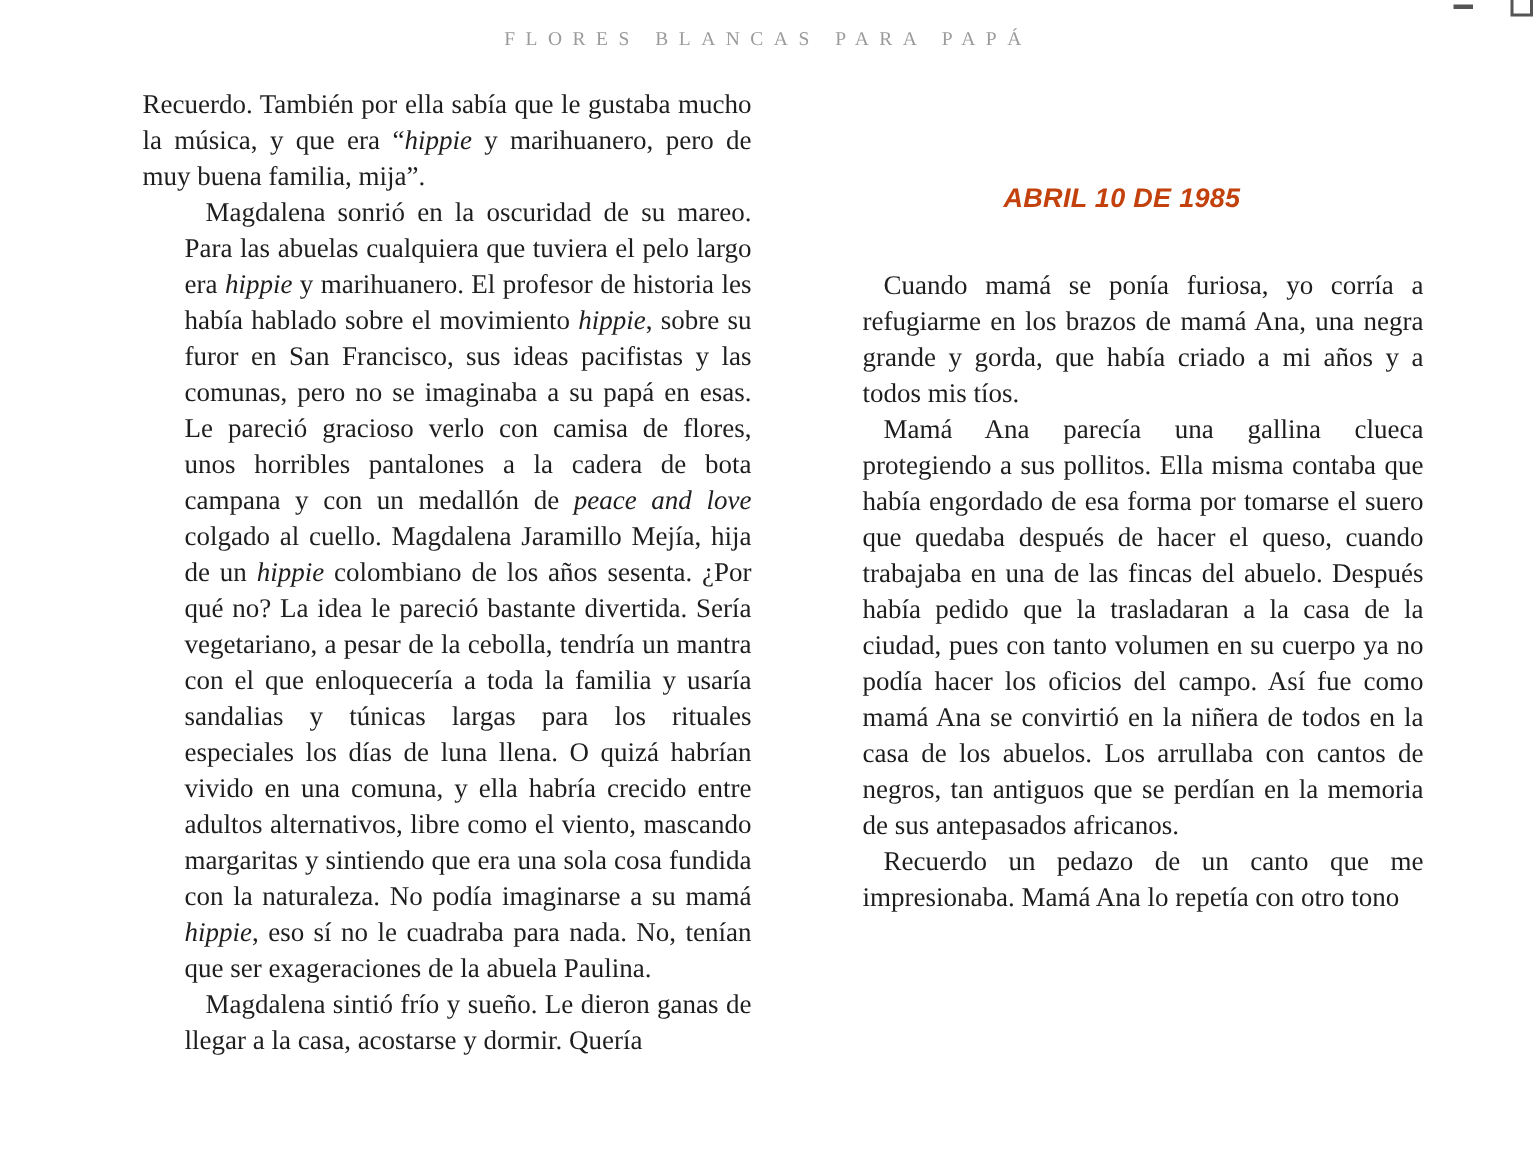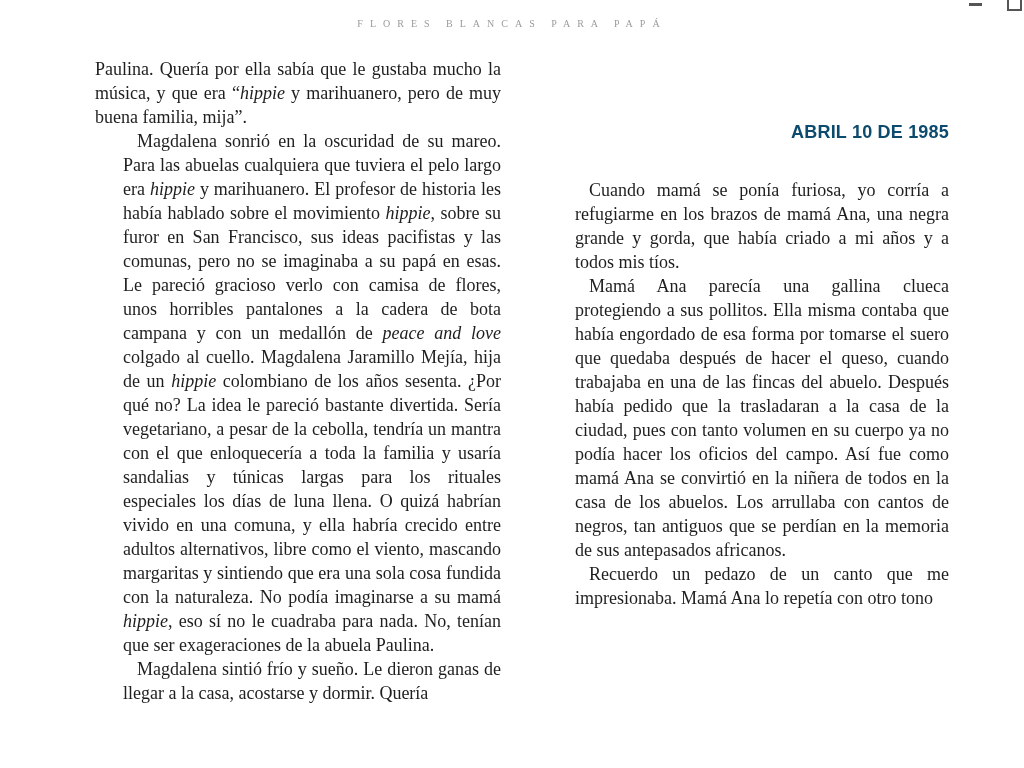--- a/index.html
+++ b/index.html
@@ -36,21 +36,21 @@
     background: #ffffff;
   }
   
   .running-header {
     position: absolute;
     top: 18px;
     left: 0;
     width: 1024px;
     text-align: center;
     font-family: "Liberation Serif", serif;
-    font-size: 10px;
+    font-size: 13px;
     letter-spacing: 7px;
     color: #9b9b9b;
     white-space: nowrap;
   }
   
   .column {
     position: absolute;
     top: 57px;
     color: #1e1e1e;
   }
@@ -66,36 +66,37 @@
   }
   .body-para.indent { text-indent: 14px; margin-left: 28px; }
   .body-para i { font-style: italic; }
   .chapter-heading {
     margin: 64px 0 35px 0;
     font-family: "Liberation Sans", sans-serif;
     font-weight: bold;
     font-size: 18px;
     line-height: 22px;
     letter-spacing: 0.2px;
-    color: #0c4a6e;
-    text-align: right;
+    color: #c2410c;
+    text-align: center;
+    font-style: italic;
   }
 </style>
 </head>
 <body>
 
 <div class="page">
 
   <div class="win-min"></div>
   <div class="win-max"></div>
 
   <div class="running-header">FLORES BLANCAS PARA PAPÁ</div>
 
   <div class="column column-left">
-      <p class="body-para"><span>Paulina. Quería por ella sabía que le gustaba mucho la música, y que era “</span><i>hippie</i><span> y marihuanero, pero de muy buena familia, mija”.</span></p>
+      <p class="body-para"><span>Recuerdo. También por ella sabía que le gustaba mucho la música, y que era “</span><i>hippie</i><span> y marihuanero, pero de muy buena familia, mija”.</span></p>
       <p class="body-para indent"><span>Magdalena sonrió en la oscuridad de su mareo. Para las abuelas cualquiera que tuviera el pelo largo era </span><i>hippie</i><span> y marihuanero. El profesor de historia les había hablado sobre el movimiento </span><i>hippie</i><span>, sobre su furor en San Francisco, sus ideas pacifistas y las comunas, pero no se imaginaba a su papá en esas. Le pareció gracioso verlo con camisa de flores, unos horribles pantalones a la cadera de bota campana y con un medallón de </span><i>peace and love</i><span> colgado al cuello. Magdalena Jaramillo Mejía, hija de un </span><i>hippie</i><span> colombiano de los años sesenta. ¿Por qué no? La idea le pareció bastante divertida. Sería vegetariano, a pesar de la cebolla, tendría un mantra con el que enloquecería a toda la familia y usaría sandalias y túnicas largas para los rituales especiales los días de luna llena. O quizá habrían vivido en una comuna, y ella habría crecido entre adultos alternativos, libre como el viento, mascando margaritas y sintiendo que era una sola cosa fundida con la naturaleza. No podía imaginarse a su mamá </span><i>hippie</i><span>, eso sí no le cuadraba para nada. No, tenían que ser exageraciones de la abuela Paulina.</span></p>
       <p class="body-para indent"><span>Magdalena sintió frío y sueño. Le dieron ganas de llegar a la casa, acostarse y dormir. Quería</span></p>
     </div>
 
   <div class="column column-right">
       <h2 class="chapter-heading">ABRIL 10 DE 1985</h2>
       <p class="body-para indent"><span>Cuando mamá se ponía furiosa, yo corría a refugiarme en los brazos de mamá Ana, una negra grande y gorda, que había criado a mi años y a todos mis tíos.</span></p>
       <p class="body-para indent"><span>Mamá Ana parecía una gallina clueca protegiendo a sus pollitos. Ella misma contaba que había engordado de esa forma por tomarse el suero que quedaba después de hacer el queso, cuando trabajaba en una de las fincas del abuelo. Después había pedido que la trasladaran a la casa de la ciudad, pues con tanto volumen en su cuerpo ya no podía hacer los oficios del campo. Así fue como mamá Ana se convirtió en la niñera de todos en la casa de los abuelos. Los arrullaba con cantos de negros, tan antiguos que se perdían en la memoria de sus antepasados africanos.</span></p>
       <p class="body-para indent"><span>Recuerdo un pedazo de un canto que me impresionaba. Mamá Ana lo repetía con otro tono</span></p>
     </div>

